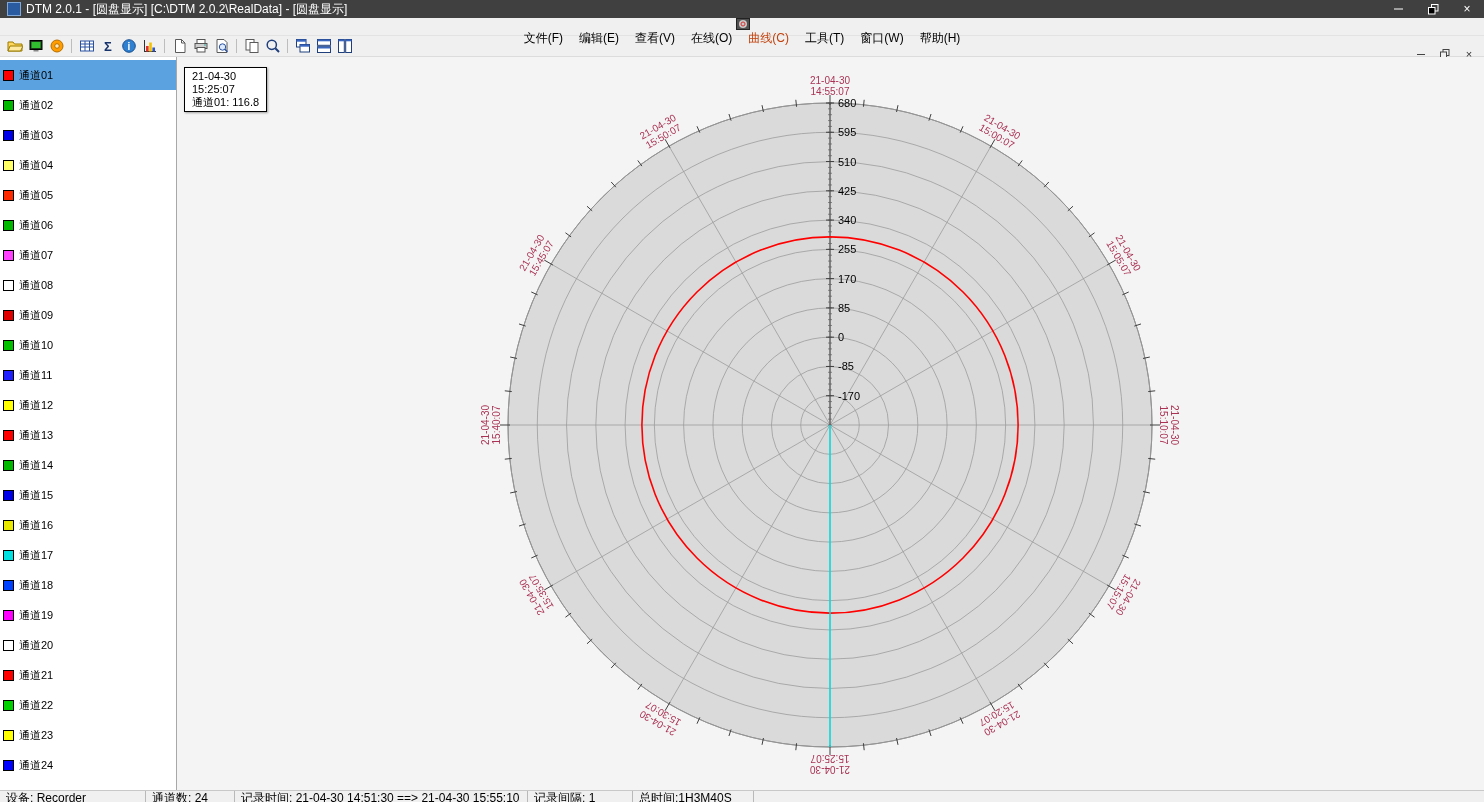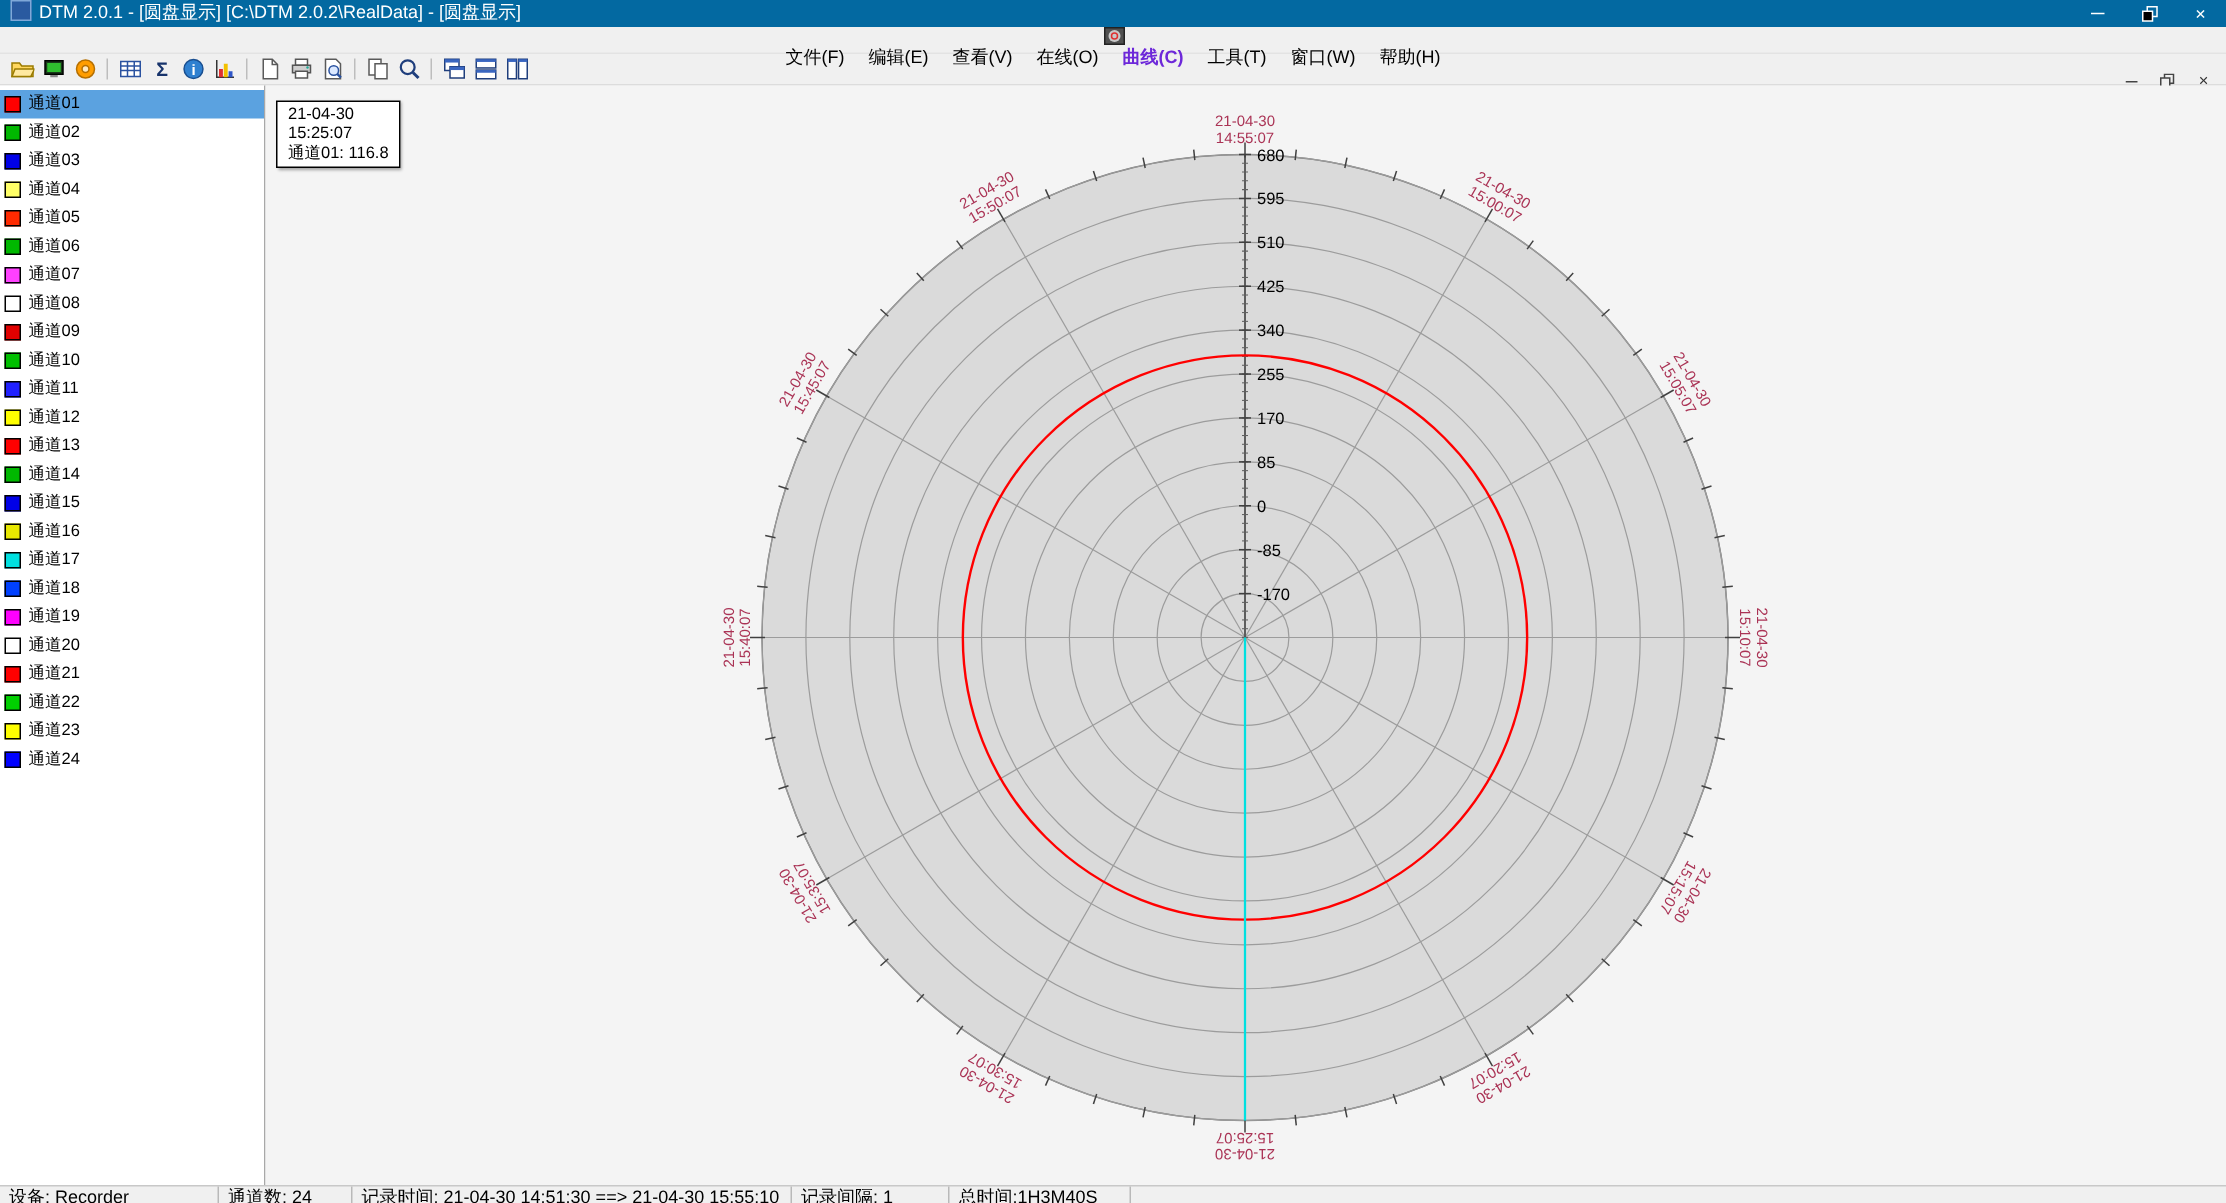--- a/index.html
+++ b/index.html
@@ -1,42 +1,42 @@
 <!DOCTYPE html>
 <html><head>
 <meta charset="utf-8">
 <style>
   html,body{margin:0;padding:0;}
   body{width:1484px;height:802px;overflow:hidden;position:relative;
        font-family:"Liberation Sans",sans-serif;font-size:12px;background:#f0f0f0;}
 
   
-  .titlebar{height:18px;background:#0369a1;color:#fff;display:flex;}
+  .titlebar{height:18px;background:#404040;color:#fff;display:flex;align-items:center;}
   .app-icon{width:12px;height:12px;margin:0 5px 0 7px;background:#2a5aa0;border:1px solid #7fa8d8;flex:none;}
   .title-text{font-size:12px;white-space:nowrap;}
   .win-btns{margin-left:auto;display:flex;height:100%;}
   .win-btn{width:34px;height:100%;display:flex;align-items:center;justify-content:center;color:#fff;font-size:12px;}
 
   
   .menubar{height:17px;background:#f0f0f0;display:flex;align-items:center;border-bottom:1px solid #e3e3e3;flex-direction:column;}
   .mdi-icon{margin:0 5px 0 6px;flex:none;display:flex;}
   .menu-item{padding:0 8px;height:100%;display:flex;align-items:center;color:#000;white-space:nowrap;}
-  .menu-item.disabled{color:#6d28d9;font-weight:bold;}
+  .menu-item.disabled{color:#c2410c;}
   .mdi-controls{margin-left:auto;display:flex;align-items:center;padding-right:5px;gap:4px;}
   .mdi-btn{width:20px;height:14px;display:flex;align-items:center;justify-content:center;color:#333;font-size:11px;}
 
   
   .toolbar{height:20px;background:#f0f0f0;display:flex;align-items:center;padding-left:4px;border-bottom:1px solid #dcdcdc;}
   .tb-btn{width:21px;height:18px;display:flex;align-items:center;justify-content:center;flex:none;}
   .tb-sep{width:1px;height:14px;background:#bdbdbd;margin:0 4px;flex:none;}
 
   
   .content{display:flex;height:733px;}
   .channel-panel{width:176px;background:#fff;border-right:1px solid #a8a8a8;padding-top:3px;overflow:hidden;flex:none;}
-  .ch-row{display:flex;align-items:center;height:19px;padding-left:3px;}
+  .ch-row{display:flex;align-items:center;height:30px;padding-left:3px;}
   .ch-row.sel{background:#5ba2e0;}
   .ch-sq{width:9px;height:9px;border:1px solid #000;flex:none;}
   .ch-lb{margin-left:5px;font-size:11px;line-height:11px;white-space:nowrap;}
 
   .chart-area{position:relative;flex:1;background:#f4f4f4;}
   .chart-area svg.disc{position:absolute;left:0;top:0;width:1308px;height:733px;}
   svg text{font-family:"Liberation Sans",sans-serif;}
 
   .tooltip{position:absolute;left:7px;top:10px;background:#fff;border:1px solid #000;
            padding:2px 7px;font-size:11px;line-height:13px;z-index:5;box-shadow:1px 1px 2px rgba(0,0,0,.35);}

